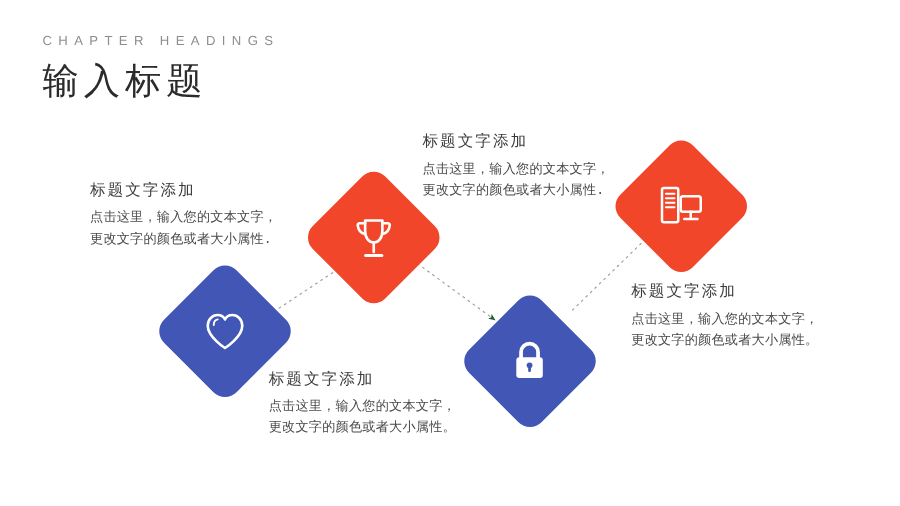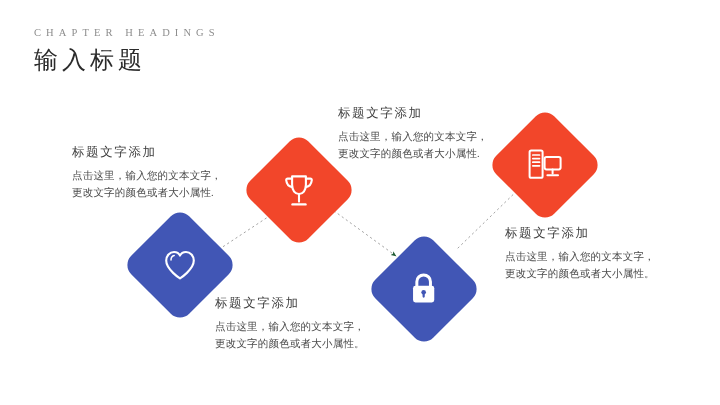--- a/index.html
+++ b/index.html
@@ -24,32 +24,32 @@
   }
 
   
   .header {
     position: absolute;
     left: 34px;
     top: 28px;
     width: 400px;
   }
   .eyebrow {
-    font-family: Liberation Serif, serif;
+    font-family: Liberation Sans, sans-serif;
     font-size: 10.5px;
     letter-spacing: 5.1px;
     color: #8d8d8d;
     line-height: 1;
     white-space: nowrap;
     font-weight: 400;
   }
   .page-title {
     margin-top: 10px;
-    font-family: Liberation Mono, monospace;
-    font-size: 24px;
+    font-family: Liberation Serif, serif;
+    font-size: 29px;
     letter-spacing: 4px;
     color: #2b2b2b;
     line-height: 1.12;
     white-space: nowrap;
     font-weight: 400;
   }
 
   
   #connectors {
     position: absolute;
@@ -89,21 +89,21 @@
   .tb-title {
     font-family: Liberation Mono, monospace;
     font-size: 12.5px;
     letter-spacing: 1.6px;
     color: #3c3c3c;
     line-height: 1.25;
     margin-bottom: 5px;
     font-weight: 400;
   }
   .tb-line {
-    font-family: Liberation Serif, serif;
+    font-family: Liberation Mono, monospace;
     font-size: 10.5px;
     color: #4a4a4a;
     line-height: 1.62;
     letter-spacing: 0.2px;
   }
 
   .tb-left     { left: 72px;  top: 146px; }
   .tb-top      { left: 338px; top: 107px; }
   .tb-bottom   { left: 215px; top: 297px; }
   .tb-right    { left: 505px; top: 227px; }

